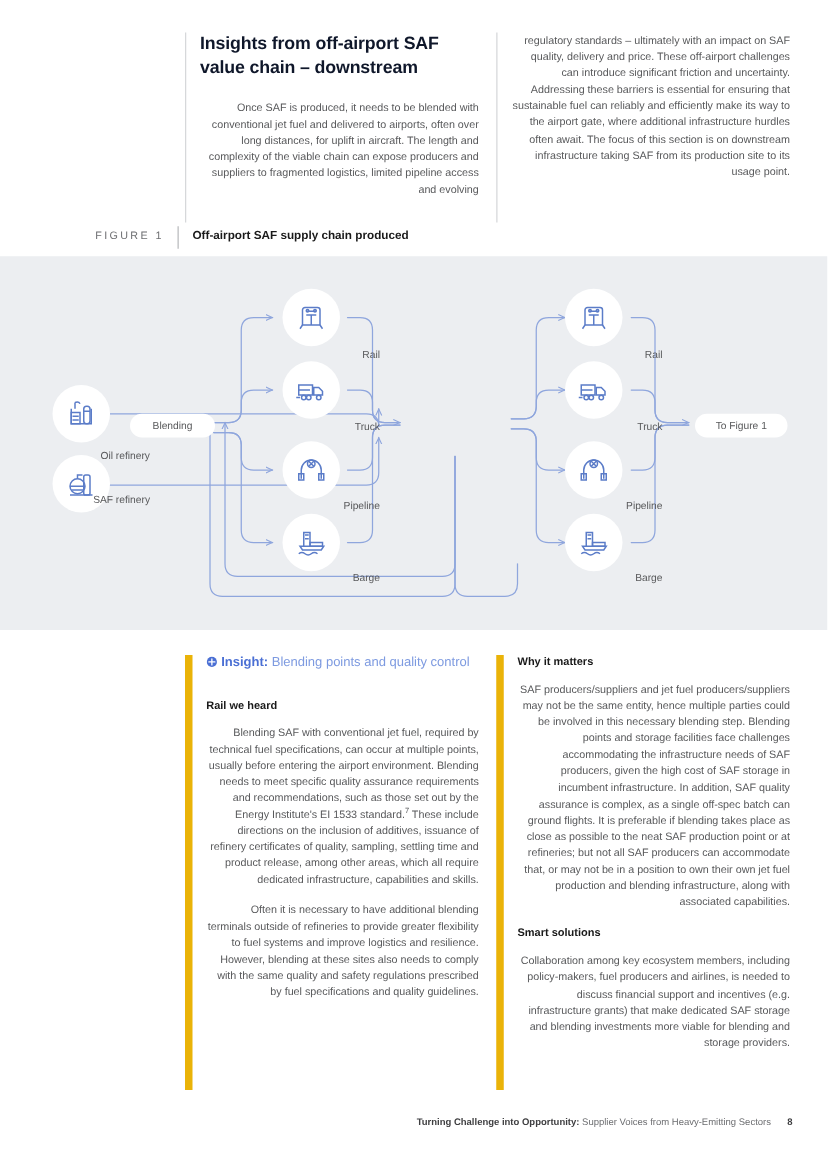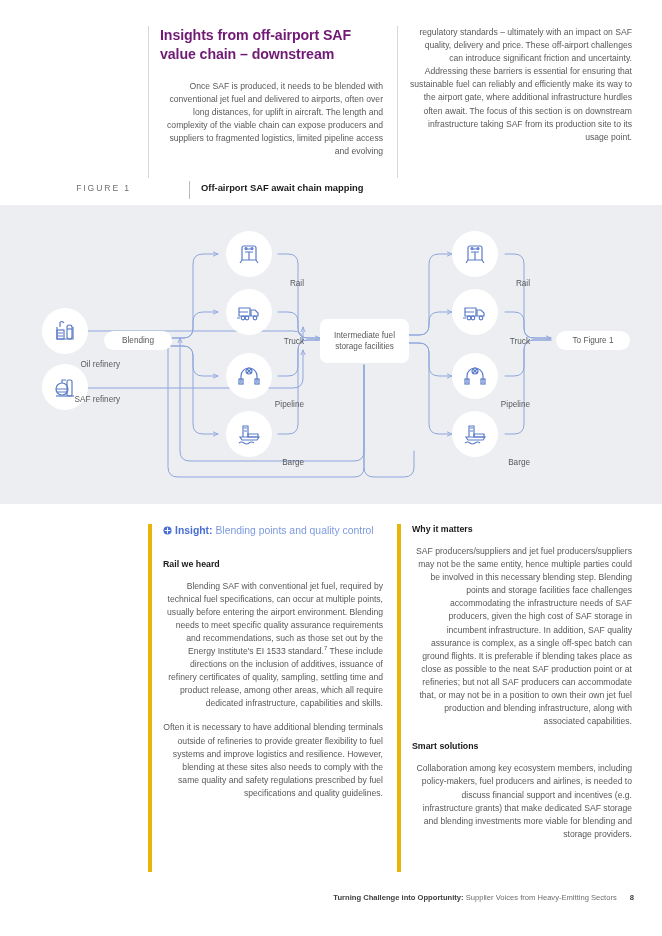--- a/index.html
+++ b/index.html
@@ -17,32 +17,32 @@
     position: absolute; left: 148px; top: 26px; width: 486px; height: 152px;
     display: flex;
   }
   .intro-col {
     width: 235px; padding-left: 11px;
     border-left: 1px solid #d6d8da;
   }
   .intro-col.right { margin-left: 14px; }
   h1.section-title {
     font-size: 14.2px; line-height: 19px; font-weight: bold;
-    letter-spacing: -0.1px; color: #701a75;
+    letter-spacing: -0.1px; color: #0f172a;
     margin-bottom: 16px;
   }
   p.body {
     font-size: 8.6px; line-height: 13.1px; color: #58595b;
     text-align: right;
   }
 
   
   .figure-caption {
     position: absolute; left: 70px; top: 181px; width: 500px;
-    display: flex; align-items: stretch; height: 18px; gap: 47px;
+    display: flex; align-items: stretch; height: 18px;
   }
   .figure-label {
     font-size: 8.6px; letter-spacing: 1.9px; color: #6d6e71;
     width: 72px; text-align: right; padding-right: 11px;
     line-height: 14px;
   }
   .figure-title {
     font-size: 9.4px; font-weight: bold; color: #1a1a1a;
     border-left: 1px solid #b9bbbd; padding-left: 11px; line-height: 14px;
   }
@@ -71,21 +71,21 @@
     text-align: center; font-size: 8.2px; color: #58595b; line-height: 11px;
     padding: 4px 9px;
   }
   .pill.boxy { border-radius: 7px; }
 
   
   .lower {
     position: absolute; left: 148px; top: 524px; width: 486px; height: 348px;
     display: flex;
   }
-  .lower-col { width: 235px; padding-left: 11px; border-left: 4px solid #eab308; }
+  .lower-col { width: 235px; padding-left: 11px; border-left: 6px solid #eab308; }
   .lower-col.right { margin-left: 14px; }
 
   .insight-head {
     font-size: 10.4px; line-height: 14.5px; font-weight: bold;
     color: #4a6fd4; margin-bottom: 19px;
   }
   .insight-head .sub { font-weight: normal; color: #7d9ae0; }
   .insight-icon {
     display: inline-block; vertical-align: -1px; margin-right: 3px;
   }
@@ -117,21 +117,21 @@
       <h1 class="section-title">Insights from off-airport SAF value chain – downstream</h1>
       <p class="body">Once SAF is produced, it needs to be blended with conventional jet fuel and delivered to airports, often over long distances, for uplift in aircraft. The length and complexity of the viable chain can expose producers and suppliers to fragmented logistics, limited pipeline access and evolving</p>
     </div>
     <div class="intro-col right">
       <p class="body">regulatory standards – ultimately with an impact on SAF quality, delivery and price. These off-airport challenges can introduce significant friction and uncertainty. Addressing these barriers is essential for ensuring that sustainable fuel can reliably and efficiently make its way to the airport gate, where additional infrastructure hurdles often await. The focus of this section is on downstream infrastructure taking SAF from its production site to its usage point.</p>
     </div>
   </div>
 
   <div class="figure-caption">
     <div class="figure-label">FIGURE 1</div>
-    <div class="figure-title">Off-airport SAF await chain mapping</div>
+    <div class="figure-title">Off-airport SAF supply chain produced</div>
   </div>
 
   <div class="diagram-band">
     <div class="diagram">
 
       <svg width="662" height="299" viewBox="0 0 662 299">
         <defs>
           <marker id="ah" markerWidth="7" markerHeight="7" refX="5.4" refY="3" orient="auto">
             <path d="M0,0.6 L5.2,3 L0,5.4" fill="none" stroke="#8fa6dd" stroke-width="0.9"></path>
           </marker>
@@ -231,21 +231,20 @@
         <svg width="30" height="30" viewBox="0 0 30 30" fill="none" stroke="#5b7cc8" stroke-width="1.2">
           <path d="M9 18 V7 h5 v11"></path>
           <path d="M10 9 h3 M10 12 h3"></path>
           <path d="M14 15 h10 v3 H14z"></path>
           <path d="M6 18 h19 l-2 3 H8z"></path>
           <path d="M5 24 q2.5 -2 5 0 t5 0 t5 0"></path>
         </svg>
       </div>
       <div class="node-label" style="left:194px; top:252px;">Barge</div>
 
-      <div class="pill boxy" style="left:320px; top:114px; width:89px; height:44px;">Intermediate fuel storage facilities</div>
 
       <div class="node-icon" style="left:452px; top:26px;">
         <svg width="30" height="30" viewBox="0 0 30 30" fill="none" stroke="#5b7cc8" stroke-width="1.2">
           <path d="M10 7 h10 a2 2 0 0 1 2 2 v12 h-14 V9 a2 2 0 0 1 2 -2z"></path>
           <path d="M11 10 h8 M11 13 h8 M15 13 v8"></path>
           <path d="M8 21 l-2 3 M22 21 l2 3"></path>
           <circle cx="12" cy="9.5" r="1"></circle>
             <circle cx="18" cy="9.5" r="1"></circle>
         </svg>
       </div>

